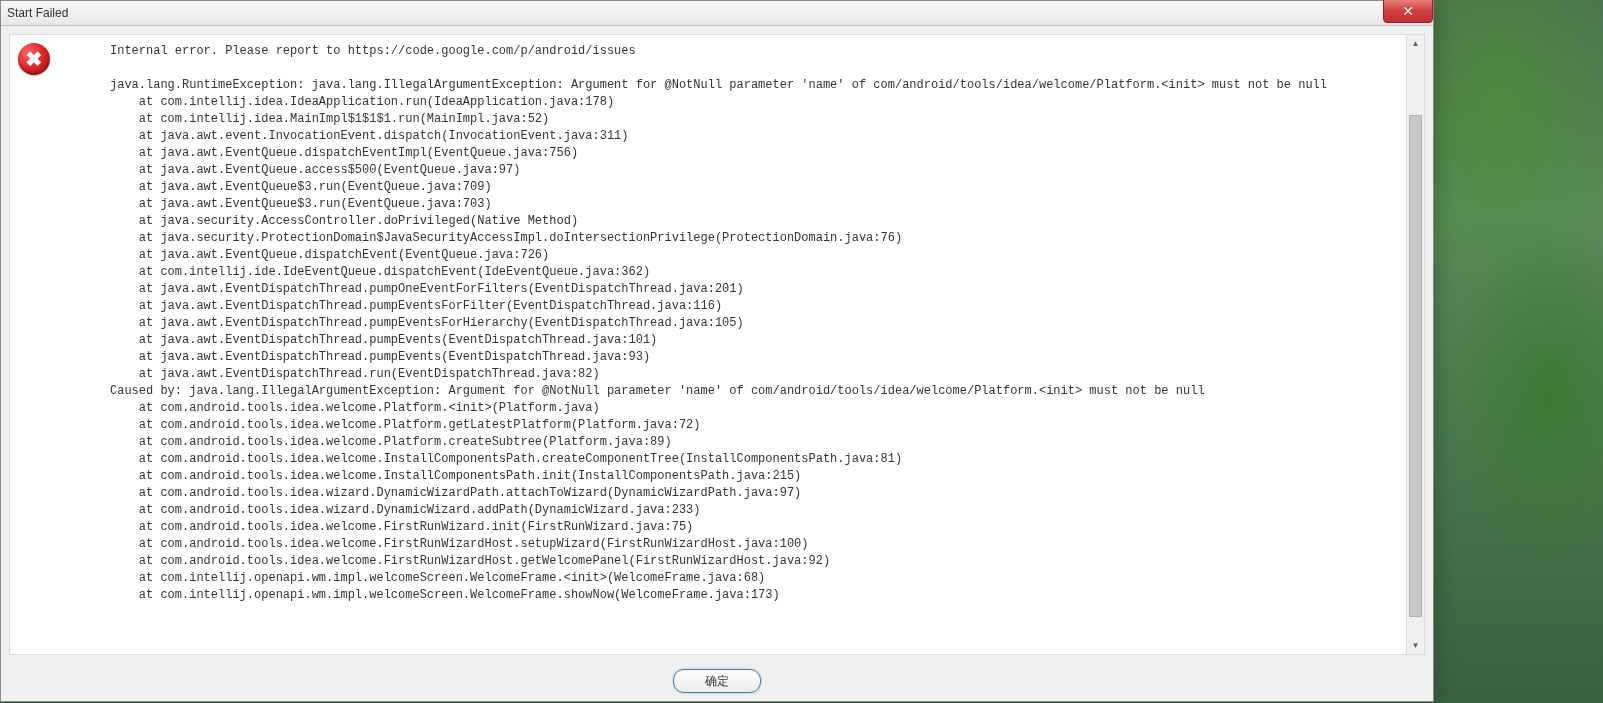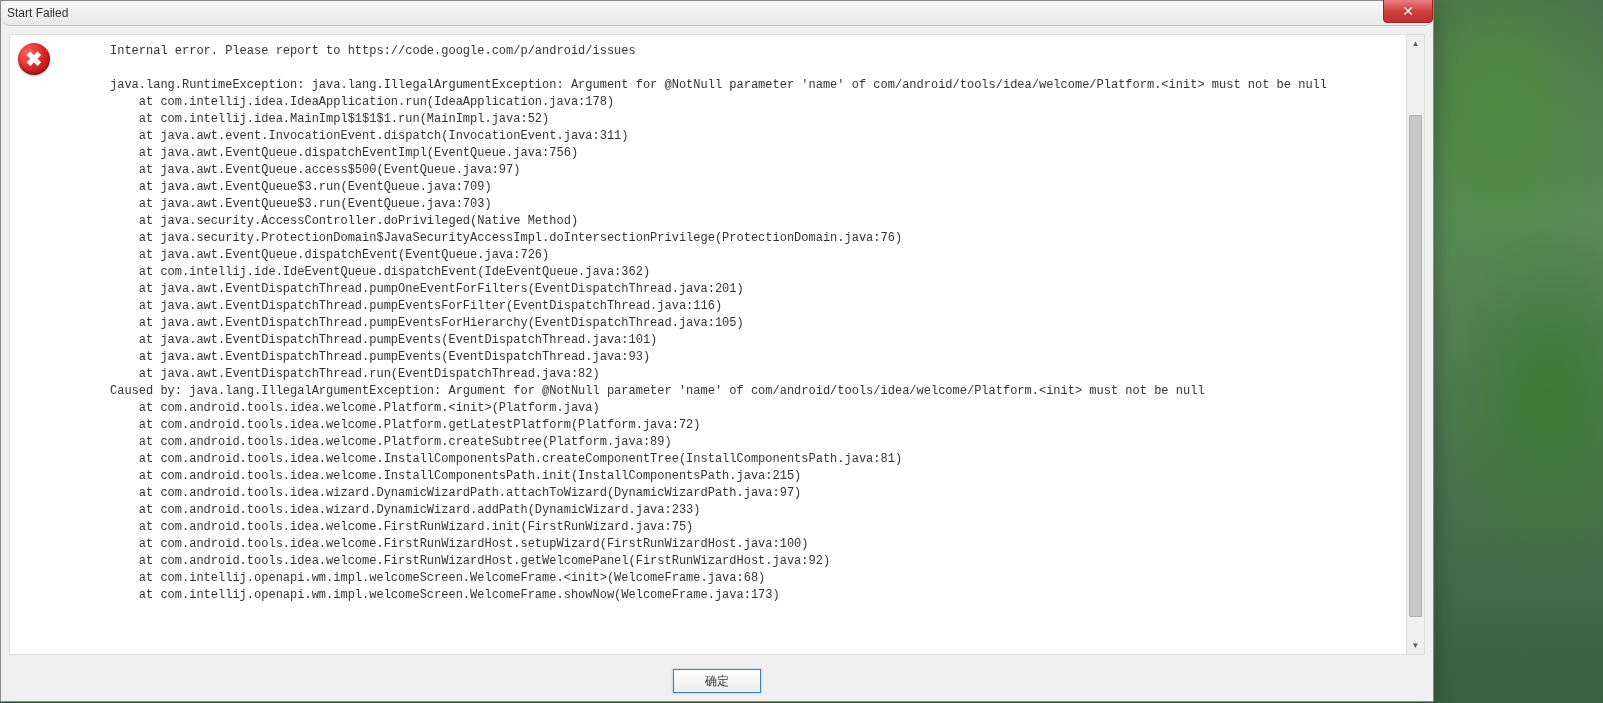--- a/index.html
+++ b/index.html
@@ -37,21 +37,20 @@
     flex-direction: column;
   }
   .titlebar {
     height: 24px;
     background: linear-gradient(180deg, #f8f8f8 0%, #e8e8e8 100%);
     border-bottom: 1px solid #c0c0c0;
     display: flex;
     align-items: center;
     padding: 0 4px;
     position: relative;
-    border-radius: 9px;
   }
   .titlebar-title {
     font-size: 12px;
     color: #333;
     flex: 1;
     padding-left: 2px;
   }
   .close-btn {
     position: absolute;
     right: 0;
@@ -140,21 +139,21 @@
   .button-row {
     display: flex;
     justify-content: center;
     padding: 6px 0 8px 0;
   }
   .ok-btn {
     min-width: 88px;
     height: 24px;
     background: linear-gradient(180deg, #fefefe 0%, #ededed 100%);
     border: 1px solid #3c7fb1;
-    border-radius: 0;
+    border-radius: 11px;
     font-size: 12px;
     font-family: "Microsoft YaHei", sans-serif;
     color: #333;
     cursor: pointer;
     box-shadow: 0 0 2px rgba(60,127,177,0.5);
   }
 </style>
 </head>
 <body>
 

